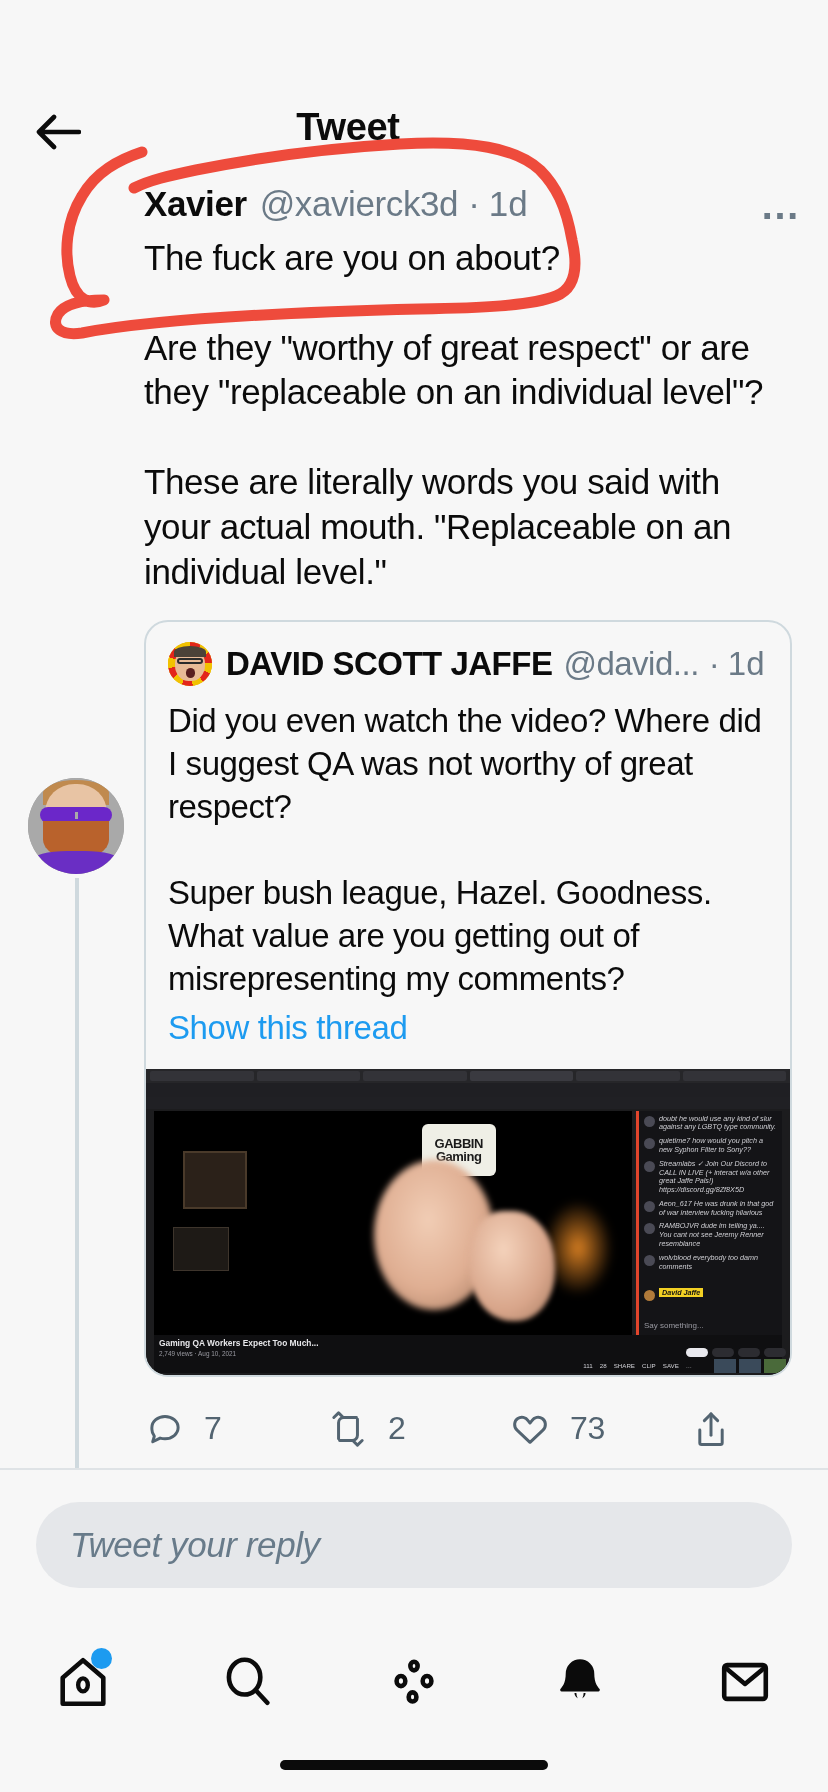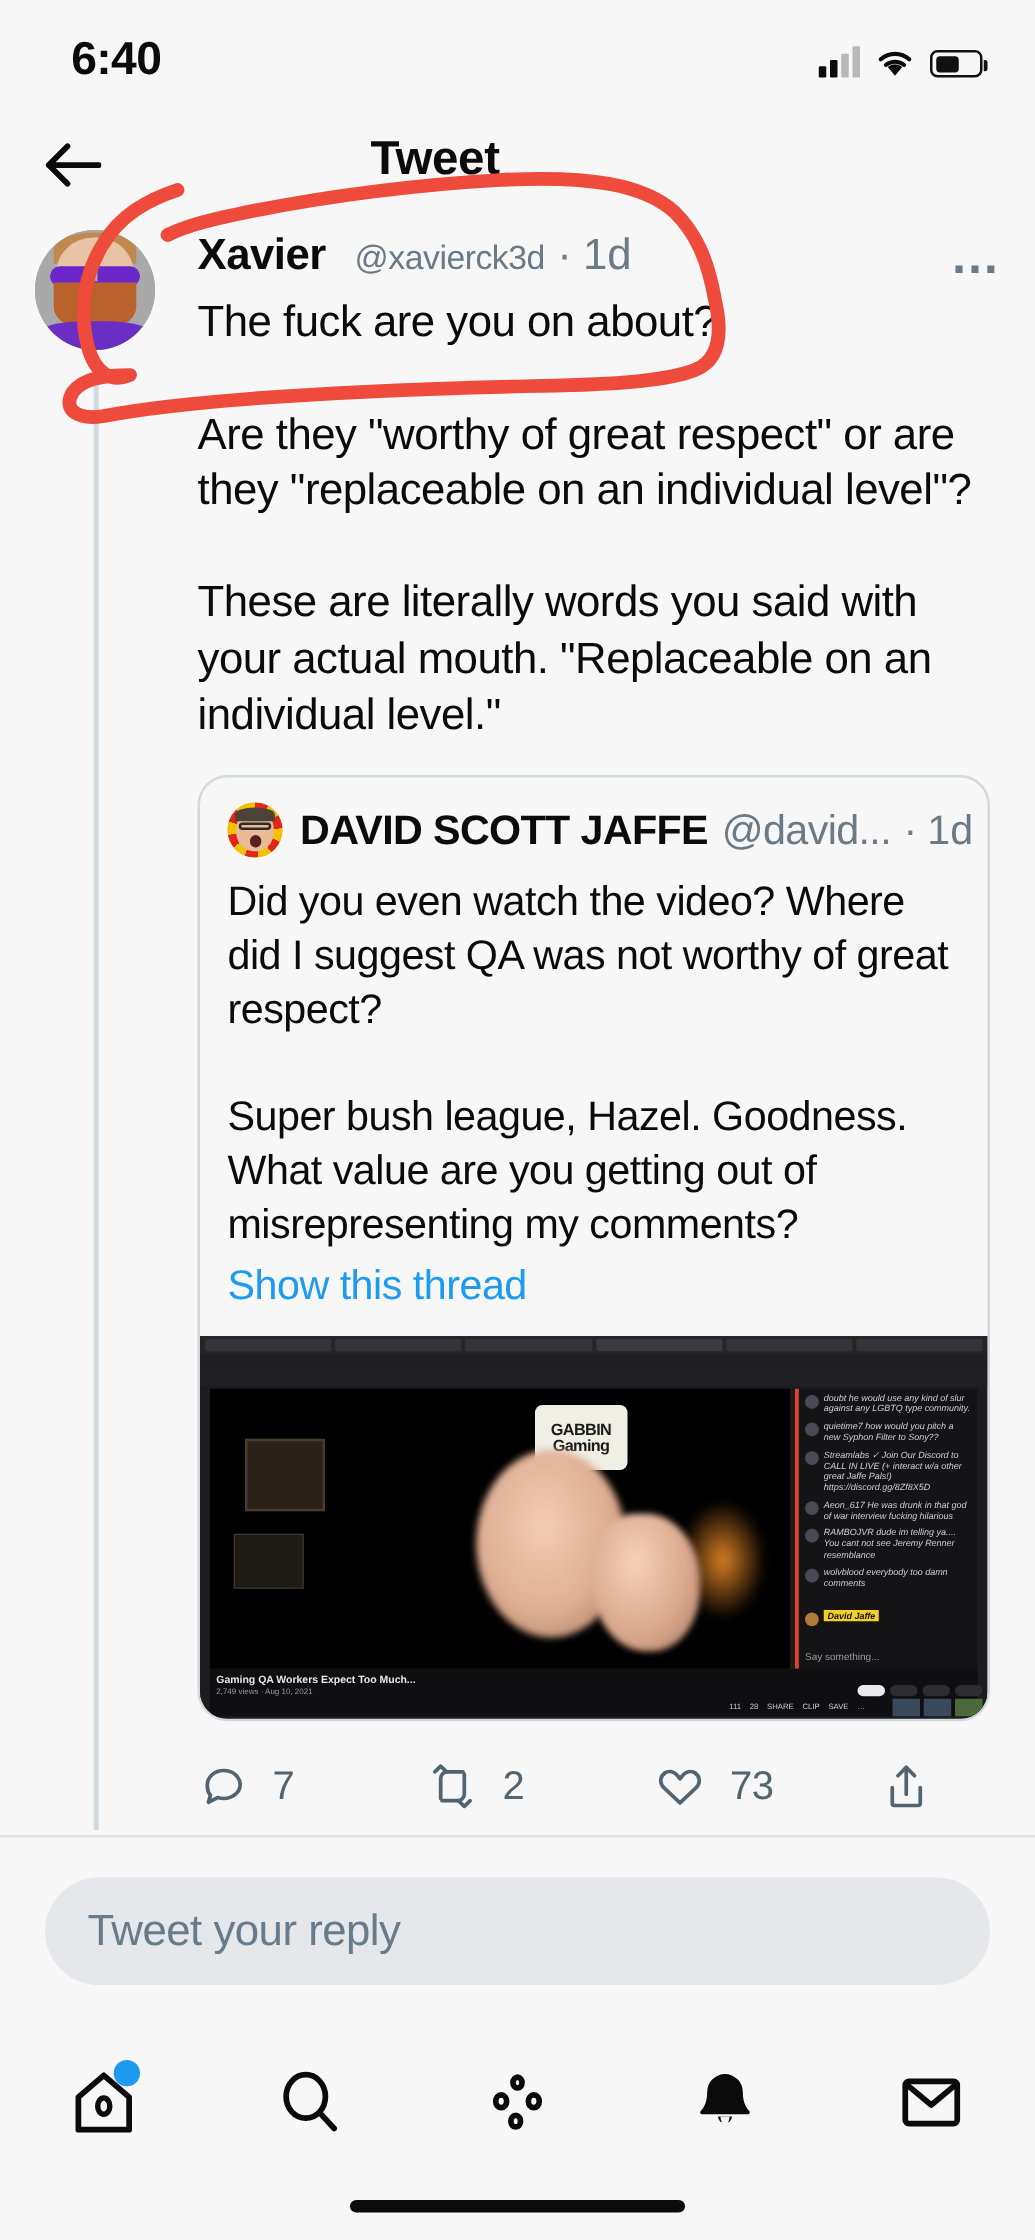--- a/index.html
+++ b/index.html
@@ -35,34 +35,34 @@
   .back-btn { position:absolute; left:26px; top:8px; width:64px; height:64px; display:flex; align-items:center; justify-content:center; }
   .nav-title {
     position:absolute; left:0; right:0; top:14px; text-align:center;
     font-size:38px; font-weight:700; color:#0b0b0b; letter-spacing:-0.3px;
   }
 
   
   .thread { position:absolute; top:172px; left:0; width:828px; height:1330px; overflow:hidden; }
 
   .tweet { position:relative; padding:12px 28px 0 28px; }
-  .tw-head { display:flex; align-items:flex-start;gap:14px; }
+  .tw-head { display:flex; align-items:center; }
   .avatar-col { width:116px; flex:0 0 116px; position:relative; }
   .avatar {
     width:96px; height:96px; border-radius:50%;
     background:#9b9b9b; overflow:hidden; position:relative;
   }
   .thread-line {
     position:absolute; left:47px; top:100px; width:4px; height:1180px; background:#cfd9de;
   }
   .tw-body { flex:1; min-width:0; padding-right:8px; }
 
   .name-row { display:flex; align-items:baseline; white-space:nowrap; }
   .disp-name { font-size:35px; font-weight:700; color:#0b0b0b; letter-spacing:-0.4px; }
-  .handle { font-size:27px; color:#6b7a87; margin-left:23px; letter-spacing:-0.4px; }
+  .handle { font-size:35px; color:#6b7a87; margin-left:13px; letter-spacing:-0.4px; }
   .dot-sep { font-size:35px; color:#6b7a87; margin-left:10px; }
   .time-ago { font-size:35px; color:#6b7a87; margin-left:9px; }
   .more-dots { position:absolute; right:26px; top:26px; color:#6b7a87; font-size:40px; line-height:14px; letter-spacing:2px; font-weight:700; }
 
   .tw-text {
     font-size:35px; line-height:1.28; color:#0b0b0b; margin-top:12px;
     letter-spacing:-0.4px; white-space:pre-wrap; word-wrap:break-word;
   }
 
   
@@ -138,21 +138,21 @@
   
   .composer {
     position:absolute; left:0; bottom:172px; width:828px; height:152px;
     background:#f7f7f7; border-top:2px solid #dfe3e6;
     display:flex; align-items:center; padding:0 36px;
   }
   .reply-pill {
     width:100%; height:86px; background:#e5e7ea; border-radius:43px;
     display:flex; align-items:center; padding:0 34px;
   }
-  .reply-ph { font-size:35px; color:#687b8a; letter-spacing:-0.4px; }
+  .reply-ph { font-size:35px; color:#687b8a; letter-spacing:-0.4px;font-style:italic; }
 
   
   .tabbar {
     position:absolute; left:0; bottom:0; width:828px; height:172px;
     background:#f7f7f7; display:flex; align-items:flex-start; justify-content:space-around;
     padding-top:22px;
   }
   .tab { position:relative; width:110px; height:80px; display:flex; align-items:center; justify-content:center; }
   .tab-badge { position:absolute; top:6px; right:26px; width:21px; height:21px; border-radius:50%; background:#1d9bf0; }
   .home-indicator { position:absolute; left:50%; transform:translateX(-50%); bottom:22px; width:268px; height:10px; border-radius:5px; background:#0b0b0b; }
@@ -177,41 +177,20 @@
   .av-jaffe .face { position:absolute; left:16%; top:12%; width:68%; height:76%; border-radius:46%; background:#e9bb97; }
   .av-jaffe .hairj { position:absolute; left:14%; top:8%; width:72%; height:26%; border-radius:50% 50% 0 0; background:#4c4238; }
   .av-jaffe .specs { position:absolute; left:20%; top:36%; width:60%; height:13%; border:2px solid #2b2b2b; border-radius:4px; }
   .av-jaffe .mouth { position:absolute; left:40%; top:58%; width:22%; height:22%; border-radius:50%; background:#5a1f1f; }
 </style>
 </head>
 <body>
 
 <div id="app">
 
-  <div class="statusbar">
-    <div class="sb-time">6:40</div>
-    <div class="sb-right">
-      <div class="sig">
-        <i class="b1"></i>
-          <i class="b2"></i>
-          <i class="b3"></i>
-          <i class="b4"></i>
-      </div>
-      <div class="wifi">
-        <svg width="32" height="25" viewBox="0 0 32 25">
-          <path d="M16 23.5 L10.2 16.6 a9 9 0 0 1 11.6 0 Z" fill="#0b0b0b"></path>
-          <path d="M4.6 10.4 a17 17 0 0 1 22.8 0" stroke="#0b0b0b" stroke-width="3.4" fill="none" stroke-linecap="round"></path>
-          <path d="M8.7 15.0 a11.5 11.5 0 0 1 14.6 0" stroke="#0b0b0b" stroke-width="3.2" fill="none" stroke-linecap="round"></path>
-        </svg>
-      </div>
-      <div class="batt">
-          <span class="lvl"></span>
-        </div>
-    </div>
-  </div>
 
   <div class="navbar">
     <div class="back-btn">
       <svg width="46" height="40" viewBox="0 0 46 40">
         <path d="M19 5 L4 20 L19 35 M4 20 H44" stroke="#0b0b0b" stroke-width="4.6" fill="none" stroke-linecap="round" stroke-linejoin="round"></path>
       </svg>
     </div>
     <div class="nav-title">Tweet</div>
   </div>
 

